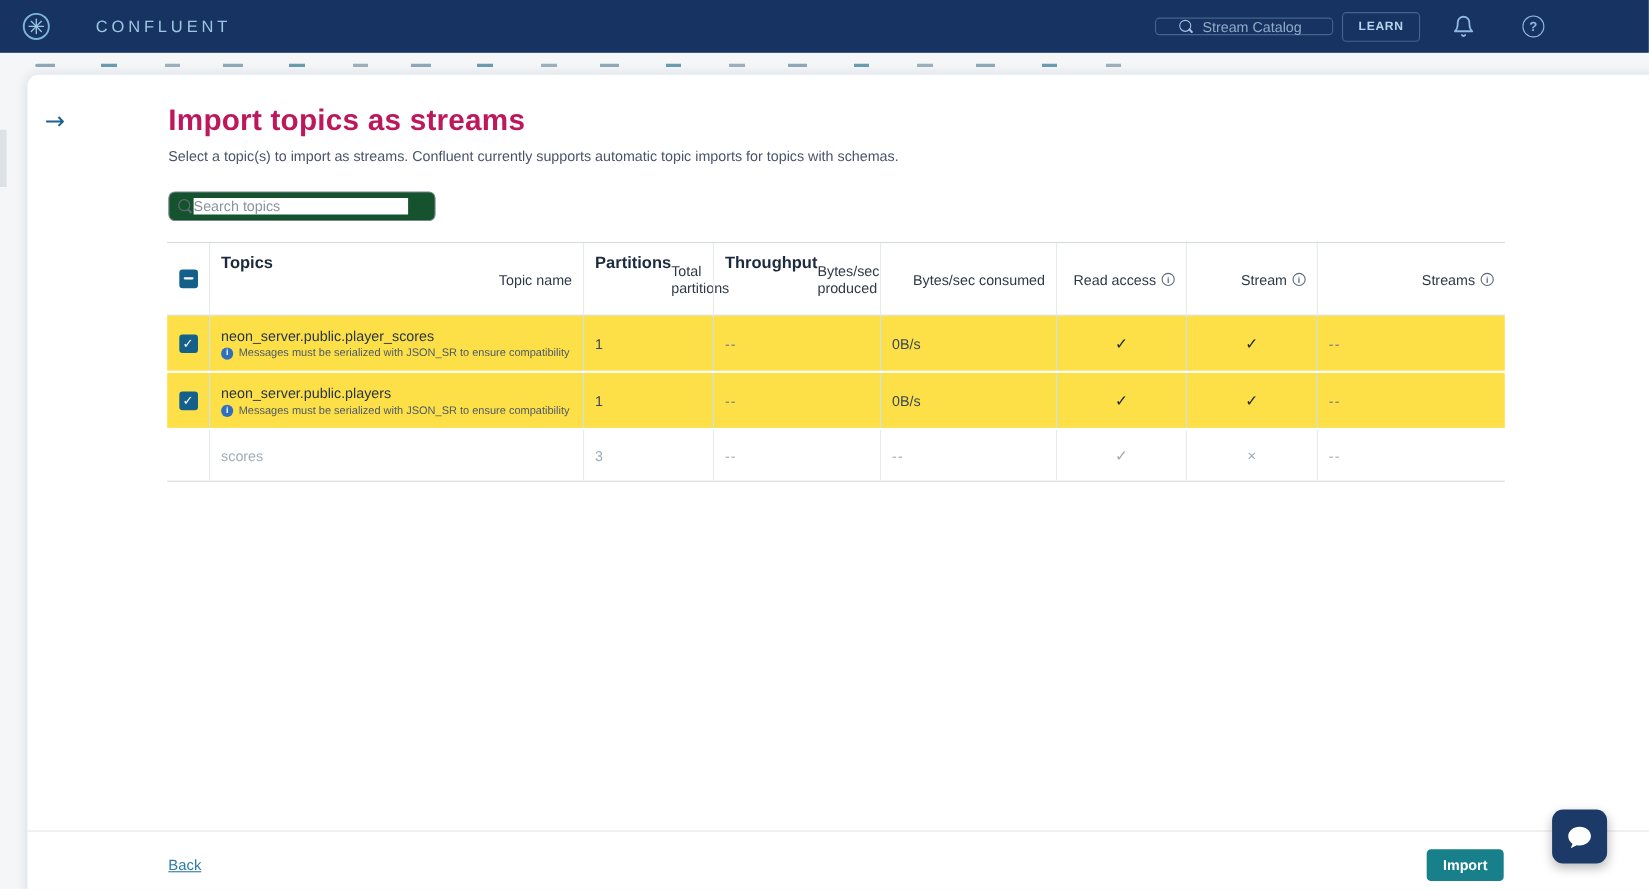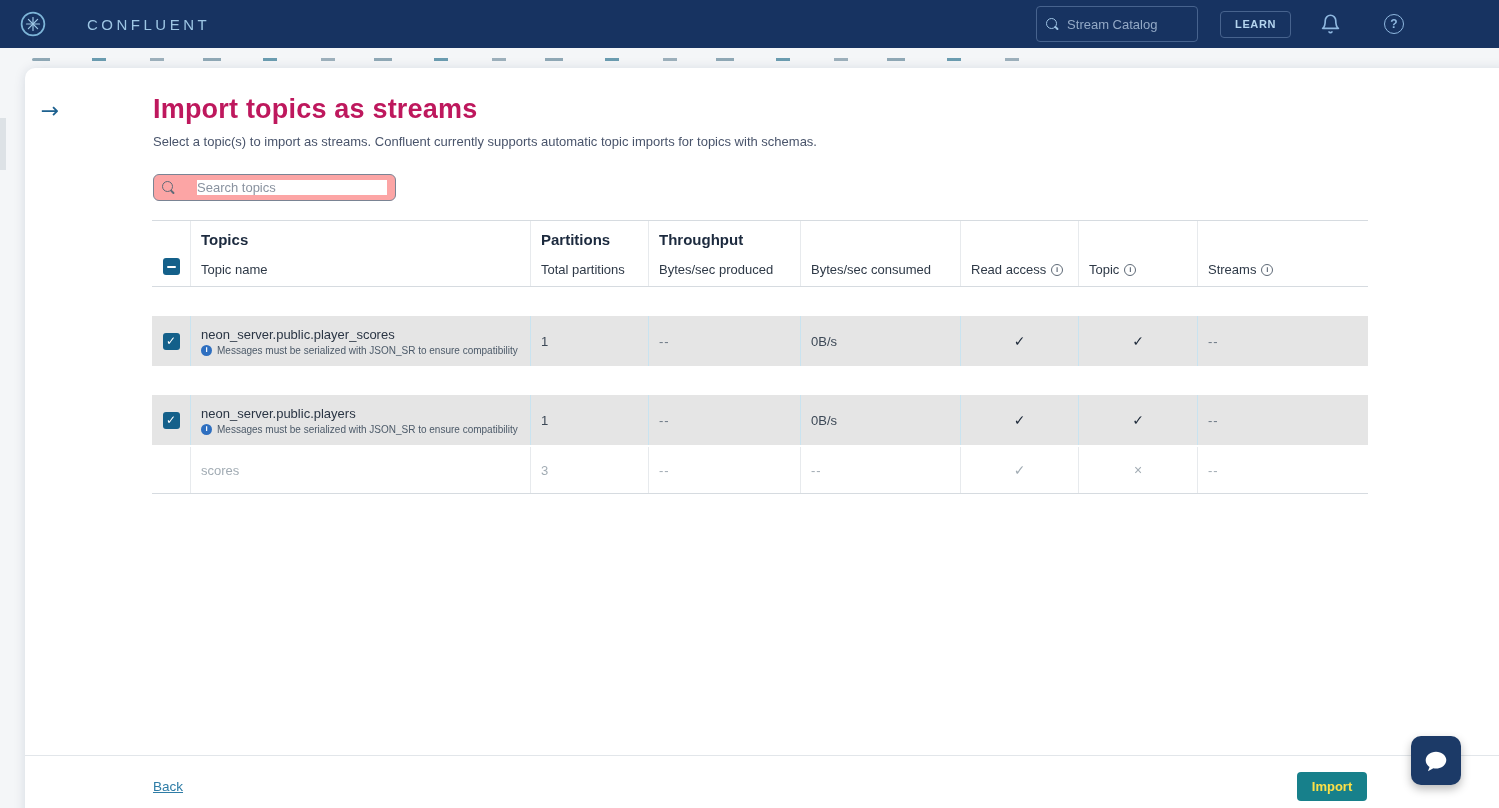--- a/index.html
+++ b/index.html
@@ -12,22 +12,22 @@
 
   
   .navbar {
     position:absolute; left:0; top:0; width:1499px; height:48px;
     background:#173361; display:flex; align-items:center; z-index:30;
   }
   .brand { display:flex; align-items:center; gap:10px; margin-left:20px; cursor:pointer; }
   .brand-name { color:#9dc6e4; font-size:15px; font-weight:500; letter-spacing:3.5px;margin-left:31px; }
   .nav-right { margin-left:auto; display:flex; align-items:center; margin-right:20px; }
   .catalog-search {
-    width:162px; height:36px; border:1px solid #47638e; border-radius:4px;
-    display:flex; align-items:center; gap:8px; padding:0 9px; margin-right:22px;
+    width:162px; height:16px; border:1px solid #47638e; border-radius:4px;
+    display:flex; align-items:center; gap:8px; padding:0 21px; margin-right:8px;
   }
   .catalog-search input {
     background:transparent; border:none; outline:none; width:115px;
     font-size:13px; color:#cfdded; font-family:"Liberation Sans", sans-serif;
   }
   .catalog-search input::placeholder { color:#93a9c6; }
   .learn-btn {
     height:27px; padding:0 14px; background:transparent; cursor:pointer;
     border:1px solid #47638e; border-radius:4px; color:#b5d5ef;
     font-size:11px; font-weight:700; letter-spacing:0.6px; margin-right:29px;
@@ -80,55 +80,55 @@
     color:#1d618f; font-size:22px; font-family:"DejaVu Sans", sans-serif;
   }
   .collapse-arrow::after { content:"\2192"; }
 
   .page-header { position:absolute; left:128px; top:26px; }
   .page-title { font-size:27px; font-weight:700; color:#be185d; letter-spacing:0.2px; }
   .page-subtitle { margin-top:9px; font-size:13px; color:#49546b; }
 
   .topic-search {
     position:absolute; left:128px; top:106px; width:243px; height:27px;
-    border:1px solid #7a8494; border-radius:6px; background:#fca5a5;
-    display:flex; align-items:center; gap:22px; padding:0 8px;
+    border:1px solid #7a8494; border-radius:6px; background:#14532d;
+    display:flex; align-items:center; gap:1px; padding:0 8px;
   }
   .topic-search input {
     border:none; outline:none; width:195px; font-size:13px; color:#333;
     font-family:"Liberation Sans", sans-serif;
   }
   .topic-search input::placeholder { color:#8a93a0; }
 
   
   .table { position:absolute; left:127px; top:152px; width:1216px; }
   .w-cb{width:38px} .w-topic{width:340px} .w-part{width:118px} .w-prod{width:152px}
   .w-cons{width:160px} .w-read{width:118px} .w-schema{width:119px} .w-streams{width:171px}
 
   .thead {
     display:flex; height:67px;
     border-top:1px solid #d6dbe0; border-bottom:1px solid #d6dbe0;
   }
   .th {
-    display:flex; flex-direction:column; justify-content:space-between;
+    display:flex; flex-direction:row; justify-content:space-between;
     padding:10px 10px 9px; border-left:1px solid #e7eaed;
   }
   .th:first-child { border-left:none; justify-content:flex-end; align-items:center; padding-bottom:11px; }
   .th-group { font-size:15px; font-weight:700; color:#1c2a3e; min-height:18px; }
   .th-sub { font-size:13px; color:#2e3947; display:flex; align-items:center; gap:5px; }
 
   .info-circle {
     width:12px; height:12px; border:1px solid #5f6a77; border-radius:50%;
     color:#5f6a77; font-size:8px; font-weight:700; font-style:normal;
     display:inline-flex; align-items:center; justify-content:center; cursor:pointer;
   }
   .info-circle::after { content:"i"; }
 
   .tr { display:flex; height:50px; }
-  .tr.selected { background:#e5e5e5; margin-bottom:2px;margin-top:29px; }
+  .tr.selected { background:#fde047; margin-bottom:2px; }
   .tr.disabled { background:#fff; border-bottom:1px solid #d6dbe0; height:47px; }
   .td {
     display:flex; align-items:center; padding:0 10px;
     border-left:1px solid #e7eaed; font-size:13px; color:#3c4856;
   }
   .tr.selected .td { border-left-color:#c9e3f0; }
   .td:first-child { border-left:none; justify-content:center; padding:0; }
   .td.center { justify-content:center; }
   .td-topic { flex-direction:column; align-items:flex-start; justify-content:center; gap:3px; }
   .topic-name { font-size:13px; color:#2a3544; }
@@ -152,21 +152,21 @@
 
   
   .footer-divider { position:absolute; left:0; right:0; top:687px; height:1px; background:#e2e6ea; }
   .back-link {
     position:absolute; left:128px; top:711px; font-size:13.5px;
     color:#2e7ca6; text-decoration:underline; cursor:pointer;
   }
   .import-btn {
     position:absolute; left:1272px; top:704px; width:70px; height:29px;
     background:#17808b; border:none; border-radius:4px; cursor:pointer;
-    color:#fde047; font-size:13px; font-weight:700; font-family:"Liberation Sans", sans-serif;
+    color:#ffffff; font-size:13px; font-weight:700; font-family:"Liberation Sans", sans-serif;
   }
 
   .chat-widget {
     position:absolute; left:1411px; top:736px; width:50px; height:49px; z-index:40;
     background:#1c3a67; border-radius:10px; cursor:pointer;
     box-shadow:0 4px 10px rgba(0,0,0,0.28);
     display:flex; align-items:center; justify-content:center;
   }
 </style>
 </head>
@@ -255,21 +255,21 @@
       <div class="th w-read">
         <span class="th-group"></span>
         <span class="th-sub">
           <span>Read access</span>
           <i class="info-circle"></i>
         </span>
       </div>
       <div class="th w-schema">
         <span class="th-group"></span>
         <span class="th-sub">
-          <span>Topic</span>
+          <span>Stream</span>
           <i class="info-circle"></i>
         </span>
       </div>
       <div class="th w-streams">
         <span class="th-group"></span>
         <span class="th-sub">
           <span>Streams</span>
           <i class="info-circle"></i>
         </span>
       </div>

